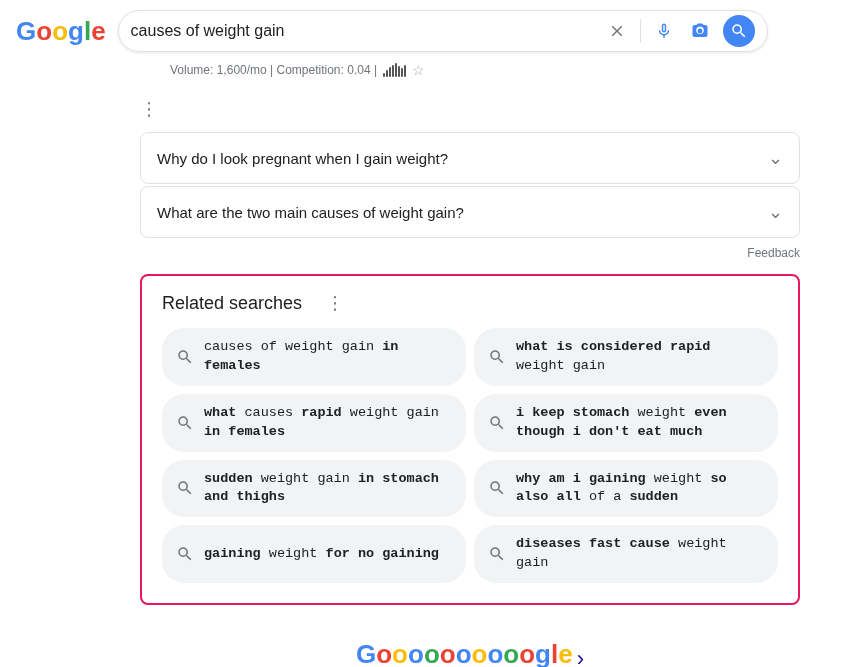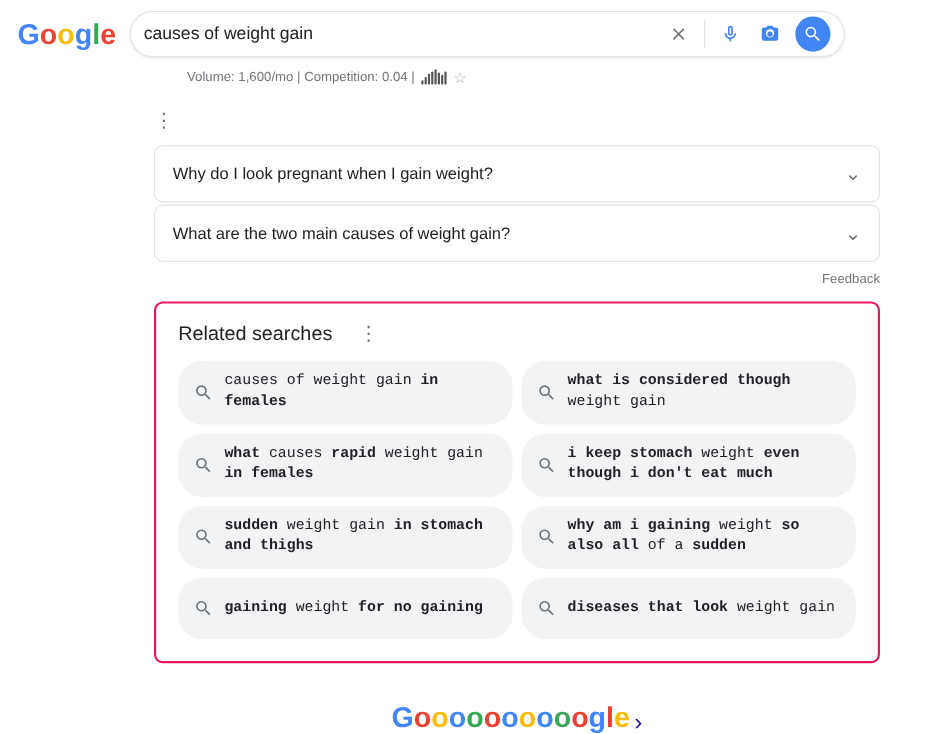--- a/index.html
+++ b/index.html
@@ -326,21 +326,21 @@
         <svg class="svg-icon related-search-icon" viewBox="0 0 24 24" fill="#70757a">
           <path d="M15.5 14h-.79l-.28-.27A6.471 6.471 0 0 0 16 9.5 6.5 6.5 0 1 0 9.5 16c1.61 0 3.09-.59 4.23-1.57l.27.28v.79l5 4.99L20.49 19l-4.99-5zm-6 0C7.01 14 5 11.99 5 9.5S7.01 5 9.5 5 14 7.01 14 9.5 11.99 14 9.5 14z"></path>
         </svg>
         <span class="related-text">causes of weight gain <b>in females</b></span>
       </div>
 
       <div class="related-item">
         <svg class="svg-icon related-search-icon" viewBox="0 0 24 24" fill="#70757a">
           <path d="M15.5 14h-.79l-.28-.27A6.471 6.471 0 0 0 16 9.5 6.5 6.5 0 1 0 9.5 16c1.61 0 3.09-.59 4.23-1.57l.27.28v.79l5 4.99L20.49 19l-4.99-5zm-6 0C7.01 14 5 11.99 5 9.5S7.01 5 9.5 5 14 7.01 14 9.5 11.99 14 9.5 14z"></path>
         </svg>
-        <span class="related-text"><b>what is considered though</b> weight gain</span>
+        <span class="related-text"><b>what is considered rapid</b> weight gain</span>
       </div>
 
       <div class="related-item">
         <svg class="svg-icon related-search-icon" viewBox="0 0 24 24" fill="#70757a">
           <path d="M15.5 14h-.79l-.28-.27A6.471 6.471 0 0 0 16 9.5 6.5 6.5 0 1 0 9.5 16c1.61 0 3.09-.59 4.23-1.57l.27.28v.79l5 4.99L20.49 19l-4.99-5zm-6 0C7.01 14 5 11.99 5 9.5S7.01 5 9.5 5 14 7.01 14 9.5 11.99 14 9.5 14z"></path>
         </svg>
         <span class="related-text"><b>what</b> causes <b>rapid</b> weight gain <b>in females</b></span>
       </div>
 
       <div class="related-item">
@@ -368,21 +368,21 @@
         <svg class="svg-icon related-search-icon" viewBox="0 0 24 24" fill="#70757a">
           <path d="M15.5 14h-.79l-.28-.27A6.471 6.471 0 0 0 16 9.5 6.5 6.5 0 1 0 9.5 16c1.61 0 3.09-.59 4.23-1.57l.27.28v.79l5 4.99L20.49 19l-4.99-5zm-6 0C7.01 14 5 11.99 5 9.5S7.01 5 9.5 5 14 7.01 14 9.5 11.99 14 9.5 14z"></path>
         </svg>
         <span class="related-text"><b>gaining</b> weight <b>for no gaining</b></span>
       </div>
 
       <div class="related-item">
         <svg class="svg-icon related-search-icon" viewBox="0 0 24 24" fill="#70757a">
           <path d="M15.5 14h-.79l-.28-.27A6.471 6.471 0 0 0 16 9.5 6.5 6.5 0 1 0 9.5 16c1.61 0 3.09-.59 4.23-1.57l.27.28v.79l5 4.99L20.49 19l-4.99-5zm-6 0C7.01 14 5 11.99 5 9.5S7.01 5 9.5 5 14 7.01 14 9.5 11.99 14 9.5 14z"></path>
         </svg>
-        <span class="related-text"><b>diseases that look</b> weight gain</span>
+        <span class="related-text"><b>diseases fast cause</b> weight gain</span>
       </div>
 
     </div>
   </div>
 
   <div class="pagination">
     <div style="display:flex; align-items:center; margin-bottom:6px;">
       <div class="google-pagination-logo">
         <span class="g1">G</span>
           <span class="g2">o</span>

